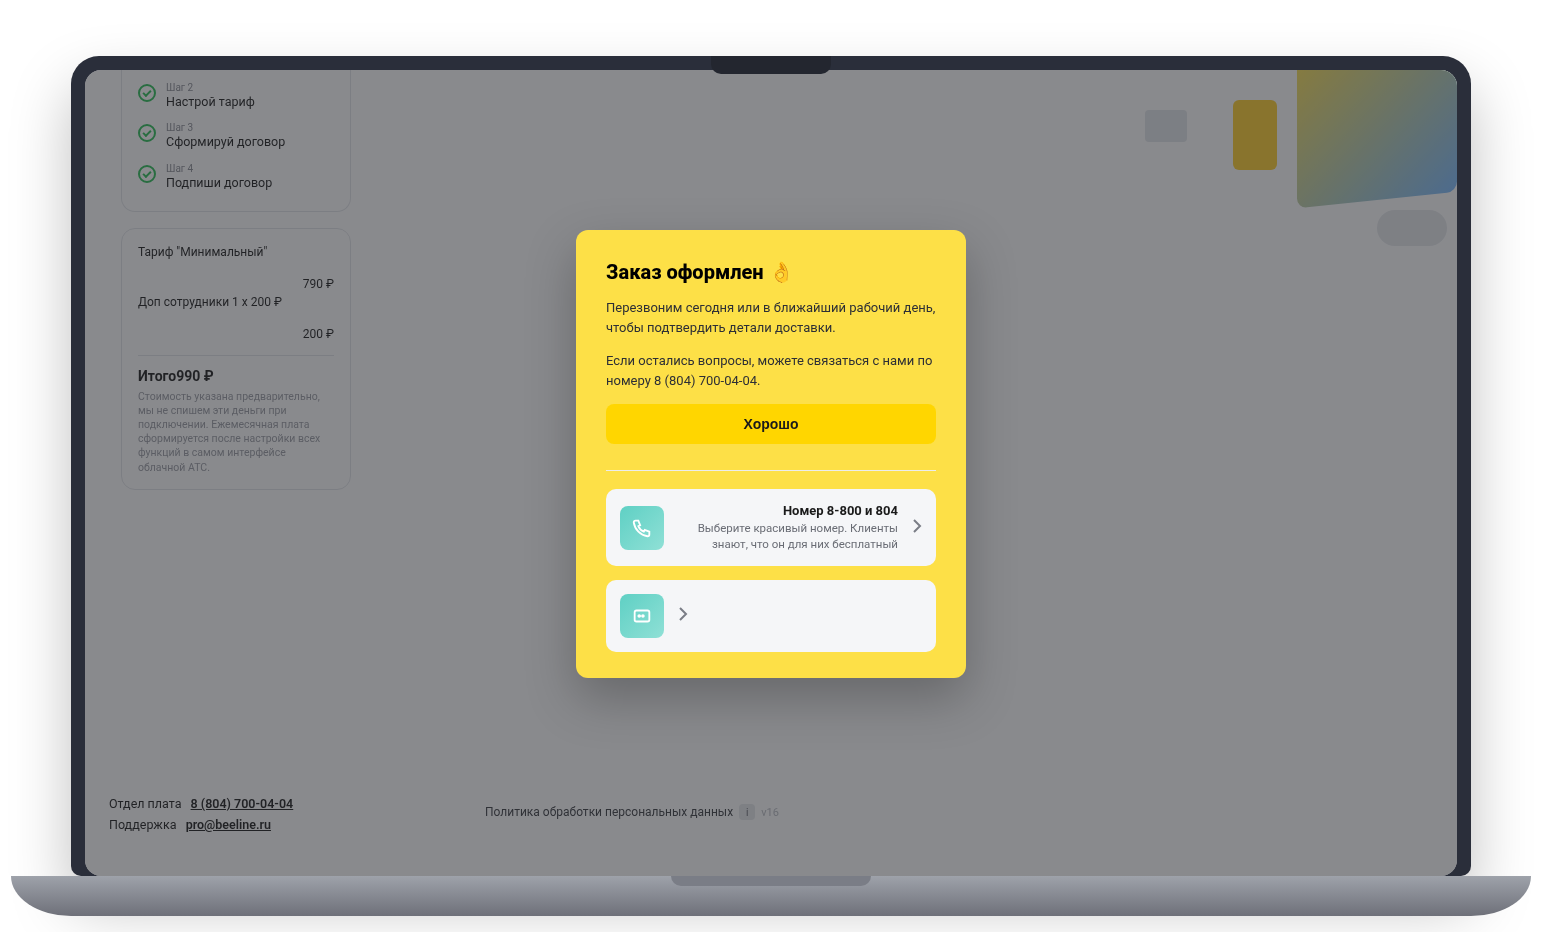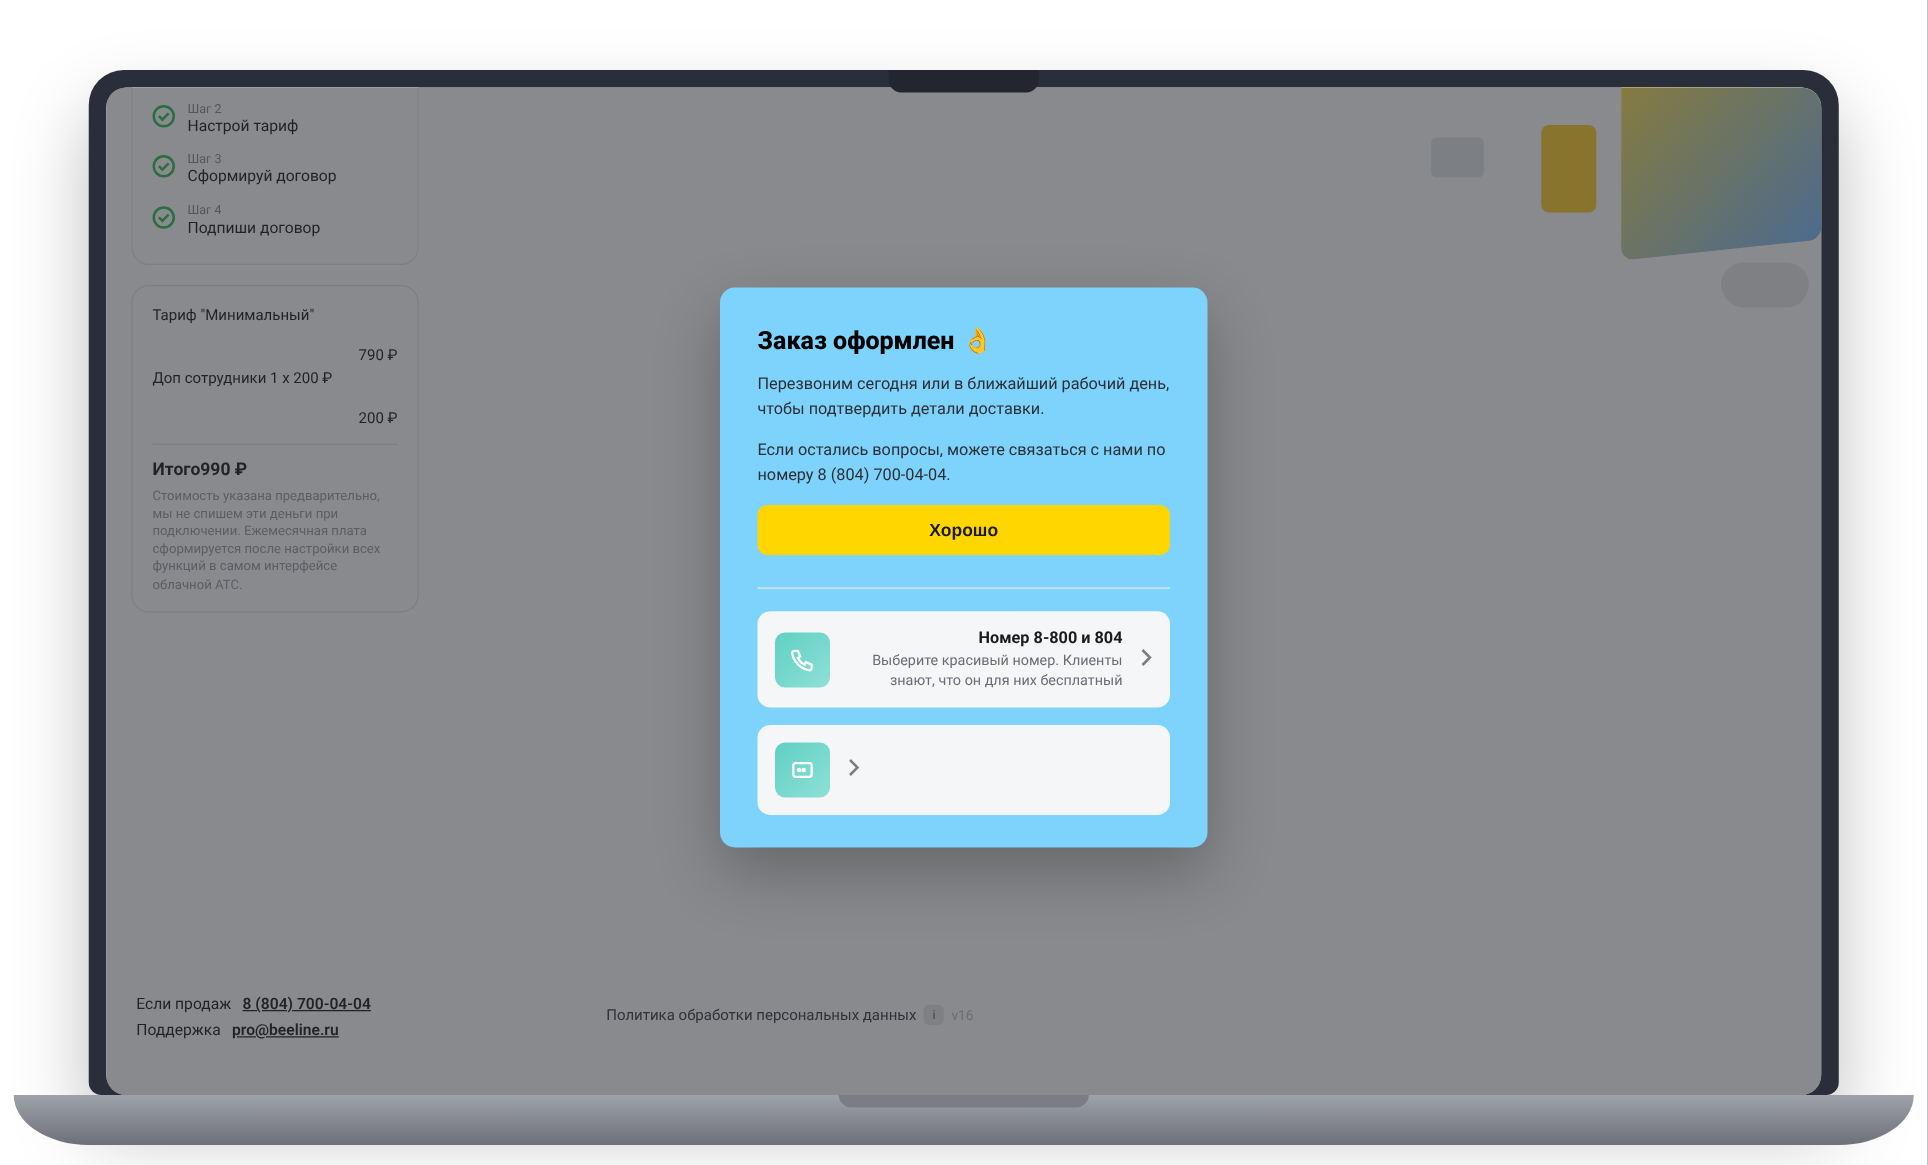--- a/index.html
+++ b/index.html
@@ -101,21 +101,21 @@
   .illus .cloud {
     position:absolute; top:180px; right:40px;
     width:70px; height:36px;
     background:#e6e8ec;
     border-radius:20px;
   }
 
   .sidebar {
     position: absolute;
     top: 0;
-    left: 20px;
+    left: 36px;
     width: 230px;
     padding-top: 0;
   }
 
   .steps-card, .price-card {
     border: 1px solid #e3e5e9;
     border-radius: 14px;
     padding: 14px 16px;
     background: #fff;
     margin-top: 16px;
@@ -179,21 +179,21 @@
   .overlay {
     position:absolute; inset:0;
     background: rgba(40,42,48,0.55);
     display:flex;
     align-items:flex-start;
     justify-content:center;
     padding-top:160px;
   }
   .modal {
     width: 390px;
-    background:#7dd3fc;
+    background:#fde047;
     border-radius:12px;
     padding: 30px 30px 26px 30px;
     box-shadow: 0 20px 50px rgba(0,0,0,0.25);
   }
   .modal h2 {
     font-size:20px; font-weight:800;
     display:flex; align-items:center; gap:6px;
     margin-bottom:14px;
   }
   .modal h2 .emoji { font-size:20px; }
@@ -293,21 +293,21 @@
           <div class="total-line">
             <span>Итого</span>
             <span>990 ₽</span>
           </div>
           <div class="price-note">Стоимость указана предварительно, мы не спишем эти деньги при подключении. Ежемесячная плата сформируется после настройки всех функций в самом интерфейсе облачной АТС.</div>
         </div>
       </div>
 
       <div class="footer-links">
         <div class="row">
-          <span class="label">Если продаж</span>
+          <span class="label">Отдел плата</span>
           <a class="link">8 (804) 700-04-04</a>
         </div>
         <div class="row">
           <span class="label">Поддержка</span>
           <a class="link">pro@beeline.ru</a>
         </div>
       </div>
 
       <div class="footer-mid">
         <a>Политика обработки персональных данных</a>

